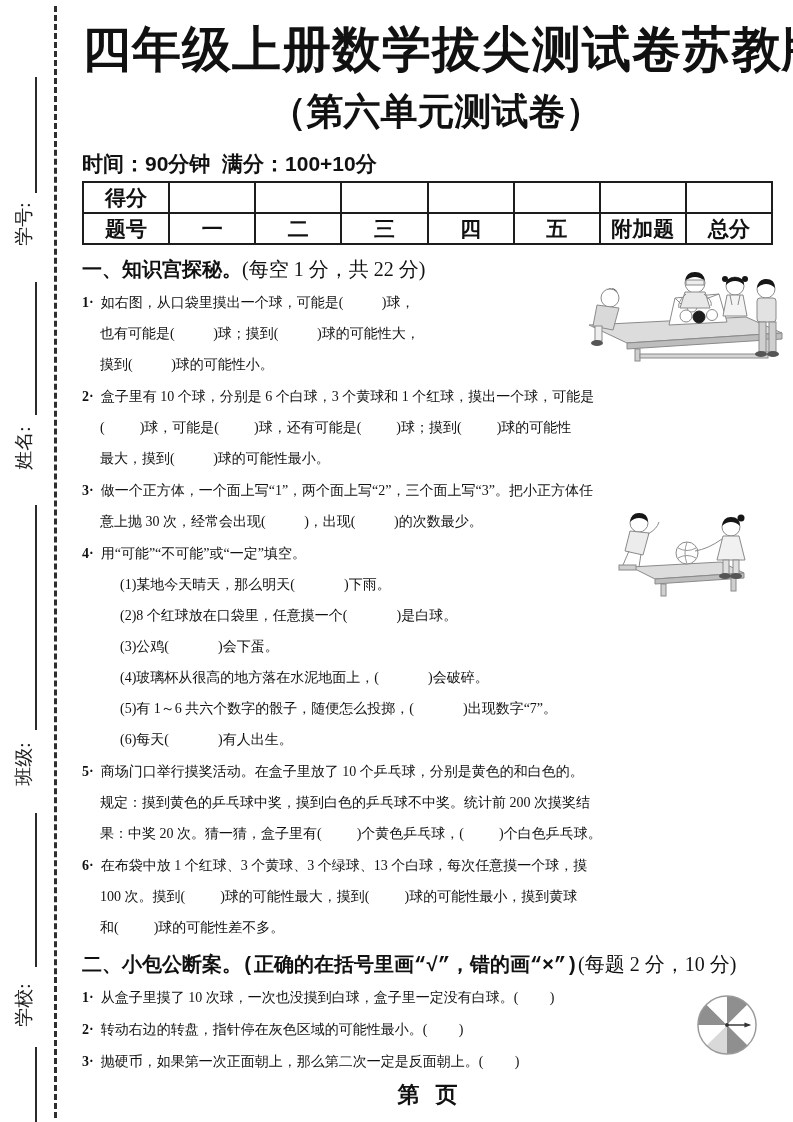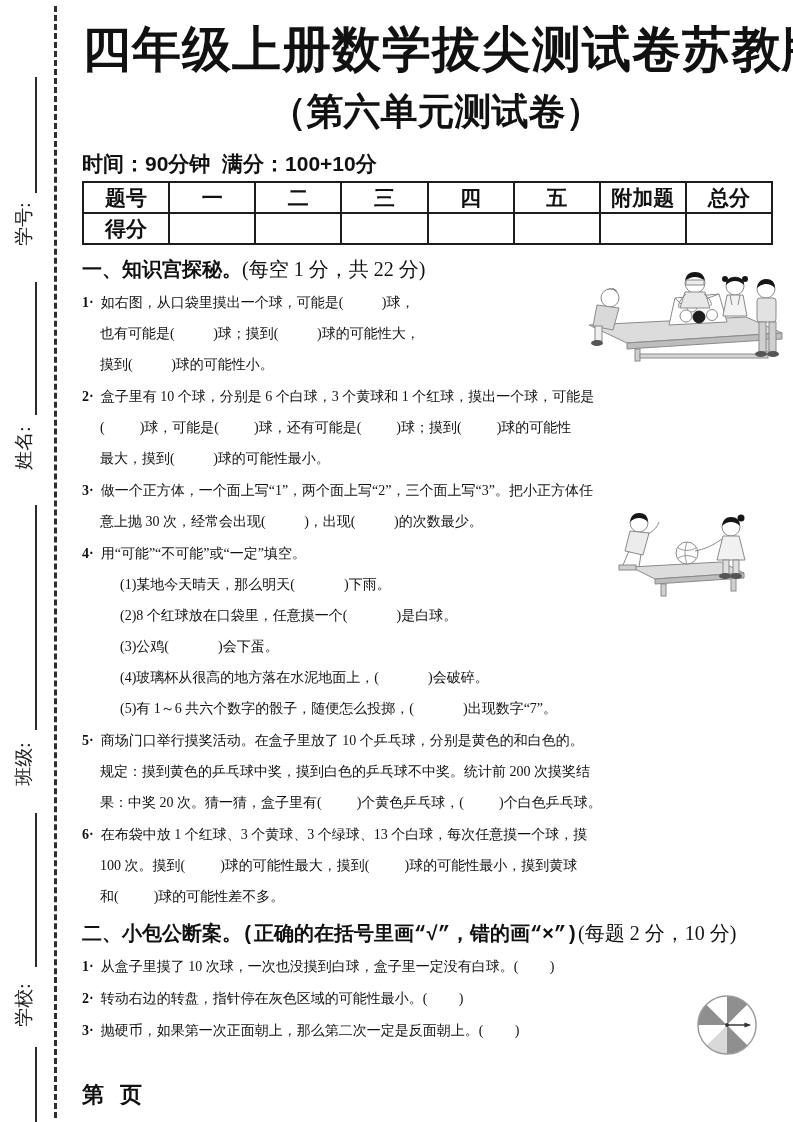--- a/index.html
+++ b/index.html
@@ -28,21 +28,21 @@
   .sec-head{margin-top:9px;line-height:30px;white-space:pre;}
   .sec-head .h{font-size:20px;font-weight:bold;font-family:"Liberation Sans","DejaVu Sans",sans-serif;}
   .sec-head .hb{font-size:20px;font-weight:bold;font-family:Liberation Mono, monospace;}
   .sec-head .n{font-size:20px;font-family:"Liberation Serif","DejaVu Serif",serif;}
   .q{margin-top:1px;}
   .ln{font-size:14px;line-height:31px;white-space:pre;}
   .ln .qno{font-weight:bold;margin-right:7px;}
   .cont{padding-left:18px;}
   .sub{padding-left:38px;}
   
-  .footer{position:absolute;left:82px;top:1080px;width:691px;text-align:left;
+  .footer{position:absolute;left:82px;top:1080px;width:691px;text-align:center;
           font-size:22px;font-weight:600;word-spacing:10px;white-space:pre;
           font-family:"Liberation Sans","DejaVu Sans",sans-serif;}
   
   .art{position:absolute;}
 </style>
 </head>
 <body>
 
 <div class="page">
 
@@ -58,39 +58,39 @@
   <span class="m-label" style="top:1005px">学校:</span>
 
   <div class="content">
     <div class="title">四年级上册数学拔尖测试卷苏教版</div>
     <div class="subtitle">（第六单元测试卷）</div>
     <div class="meta">时间：90分钟  满分：100+10分</div>
 
     <table class="score">
       <tbody>
           <tr>
+        <td>得分</td>
+        <td></td>
+        <td></td>
+        <td></td>
+        <td></td>
+        <td></td>
+        <td></td>
+        <td></td>
+      </tr>
+      <tr>
         <td>题号</td>
         <td>一</td>
         <td>二</td>
         <td>三</td>
         <td>四</td>
         <td>五</td>
         <td>附加题</td>
         <td>总分</td>
       </tr>
-      <tr>
-        <td>得分</td>
-        <td></td>
-        <td></td>
-        <td></td>
-        <td></td>
-        <td></td>
-        <td></td>
-        <td></td>
-      </tr>
     </tbody>
       </table>
 
     <div class="sec-head"><span class="h">一、知识宫探秘。</span><span class="n">(每空 1 分，共 22 分)</span></div>
 
     <div class="q">
       <div class="ln"><span class="qno">1·</span><span>如右图，从口袋里摸出一个球，可能是(           )球，</span></div>
       <div class="ln cont">也有可能是(           )球；摸到(           )球的可能性大，</div>
       <div class="ln cont">摸到(           )球的可能性小。</div>
     </div>
@@ -106,20 +106,21 @@
       <div class="ln cont">意上抛 30 次，经常会出现(           )，出现(           )的次数最少。</div>
     </div>
 
     <div class="q">
       <div class="ln"><span class="qno">4·</span><span>用“可能”“不可能”或“一定”填空。</span></div>
       <div class="ln sub">(1)某地今天晴天，那么明天(              )下雨。</div>
       <div class="ln sub">(2)8 个红球放在口袋里，任意摸一个(              )是白球。</div>
       <div class="ln sub">(3)公鸡(              )会下蛋。</div>
       <div class="ln sub">(4)玻璃杯从很高的地方落在水泥地面上，(              )会破碎。</div>
       <div class="ln sub">(5)有 1～6 共六个数字的骰子，随便怎么投掷，(              )出现数字“7”。</div>
+      <div class="ln sub">(6)每天(              )有人出生。</div>
     </div>
 
     <div class="q">
       <div class="ln"><span class="qno">5·</span><span>商场门口举行摸奖活动。在盒子里放了 10 个乒乓球，分别是黄色的和白色的。</span></div>
       <div class="ln cont">规定：摸到黄色的乒乓球中奖，摸到白色的乒乓球不中奖。统计前 200 次摸奖结</div>
       <div class="ln cont">果：中奖 20 次。猜一猜，盒子里有(          )个黄色乒乓球，(          )个白色乒乓球。</div>
     </div>
 
     <div class="q">
       <div class="ln"><span class="qno">6·</span><span>在布袋中放 1 个红球、3 个黄球、3 个绿球、13 个白球，每次任意摸一个球，摸</span></div>

